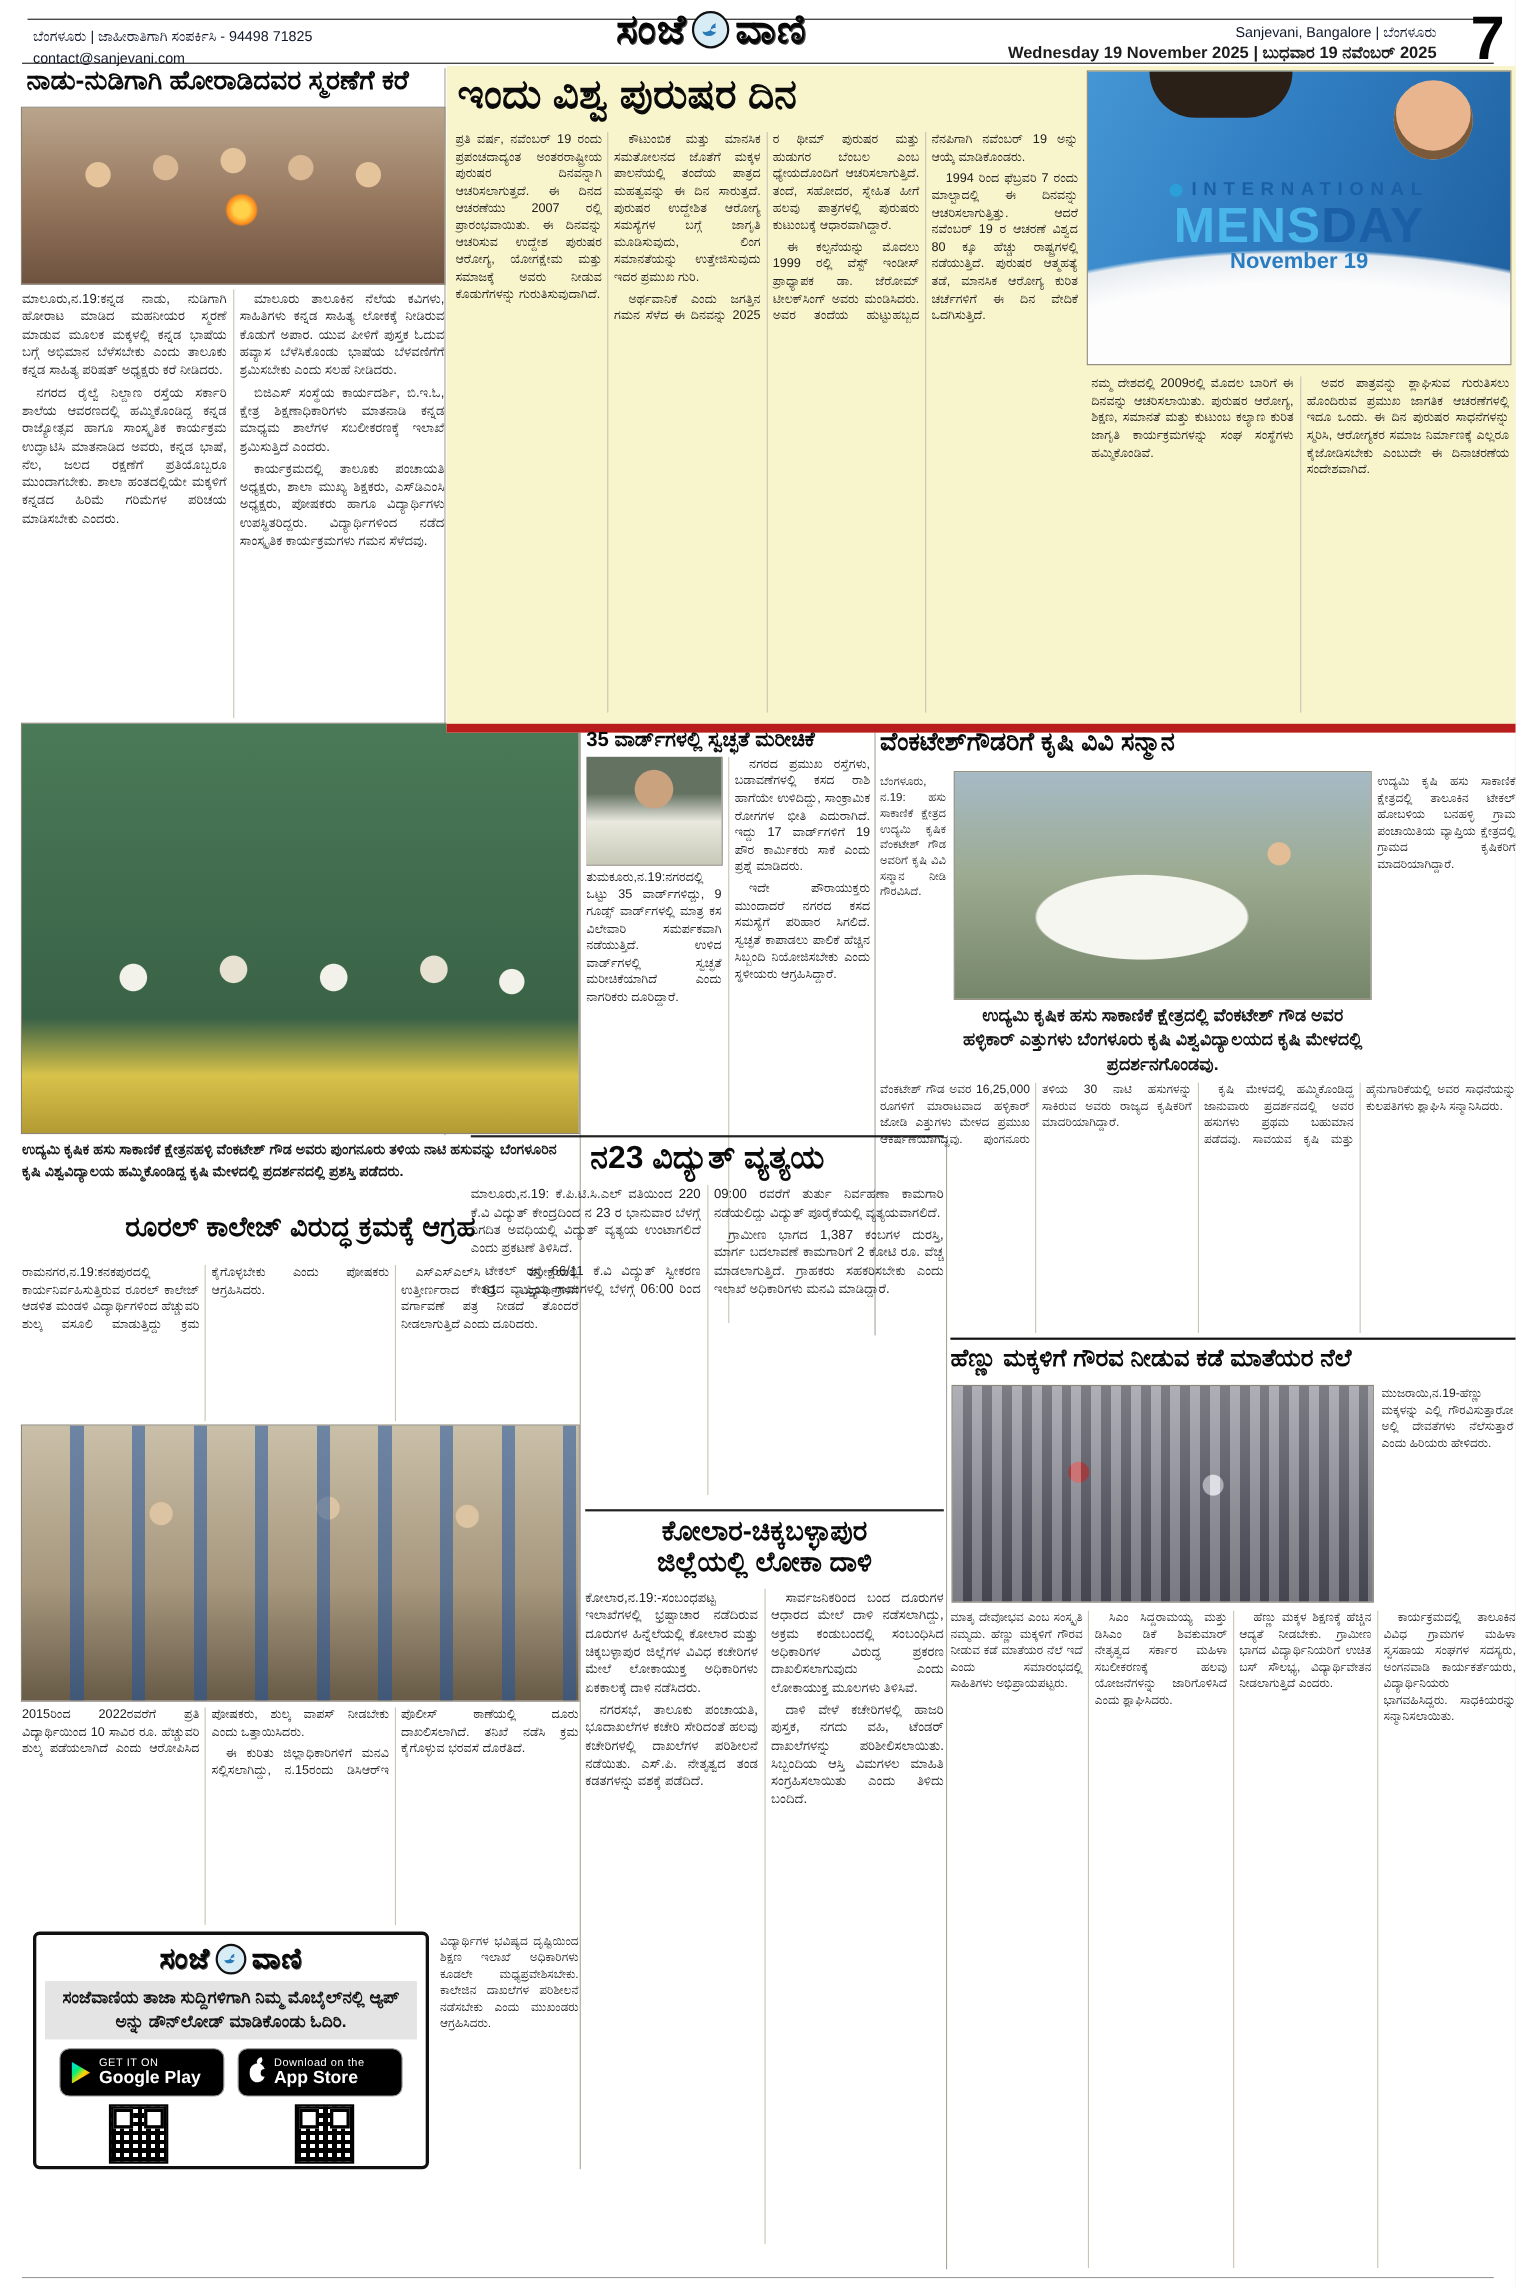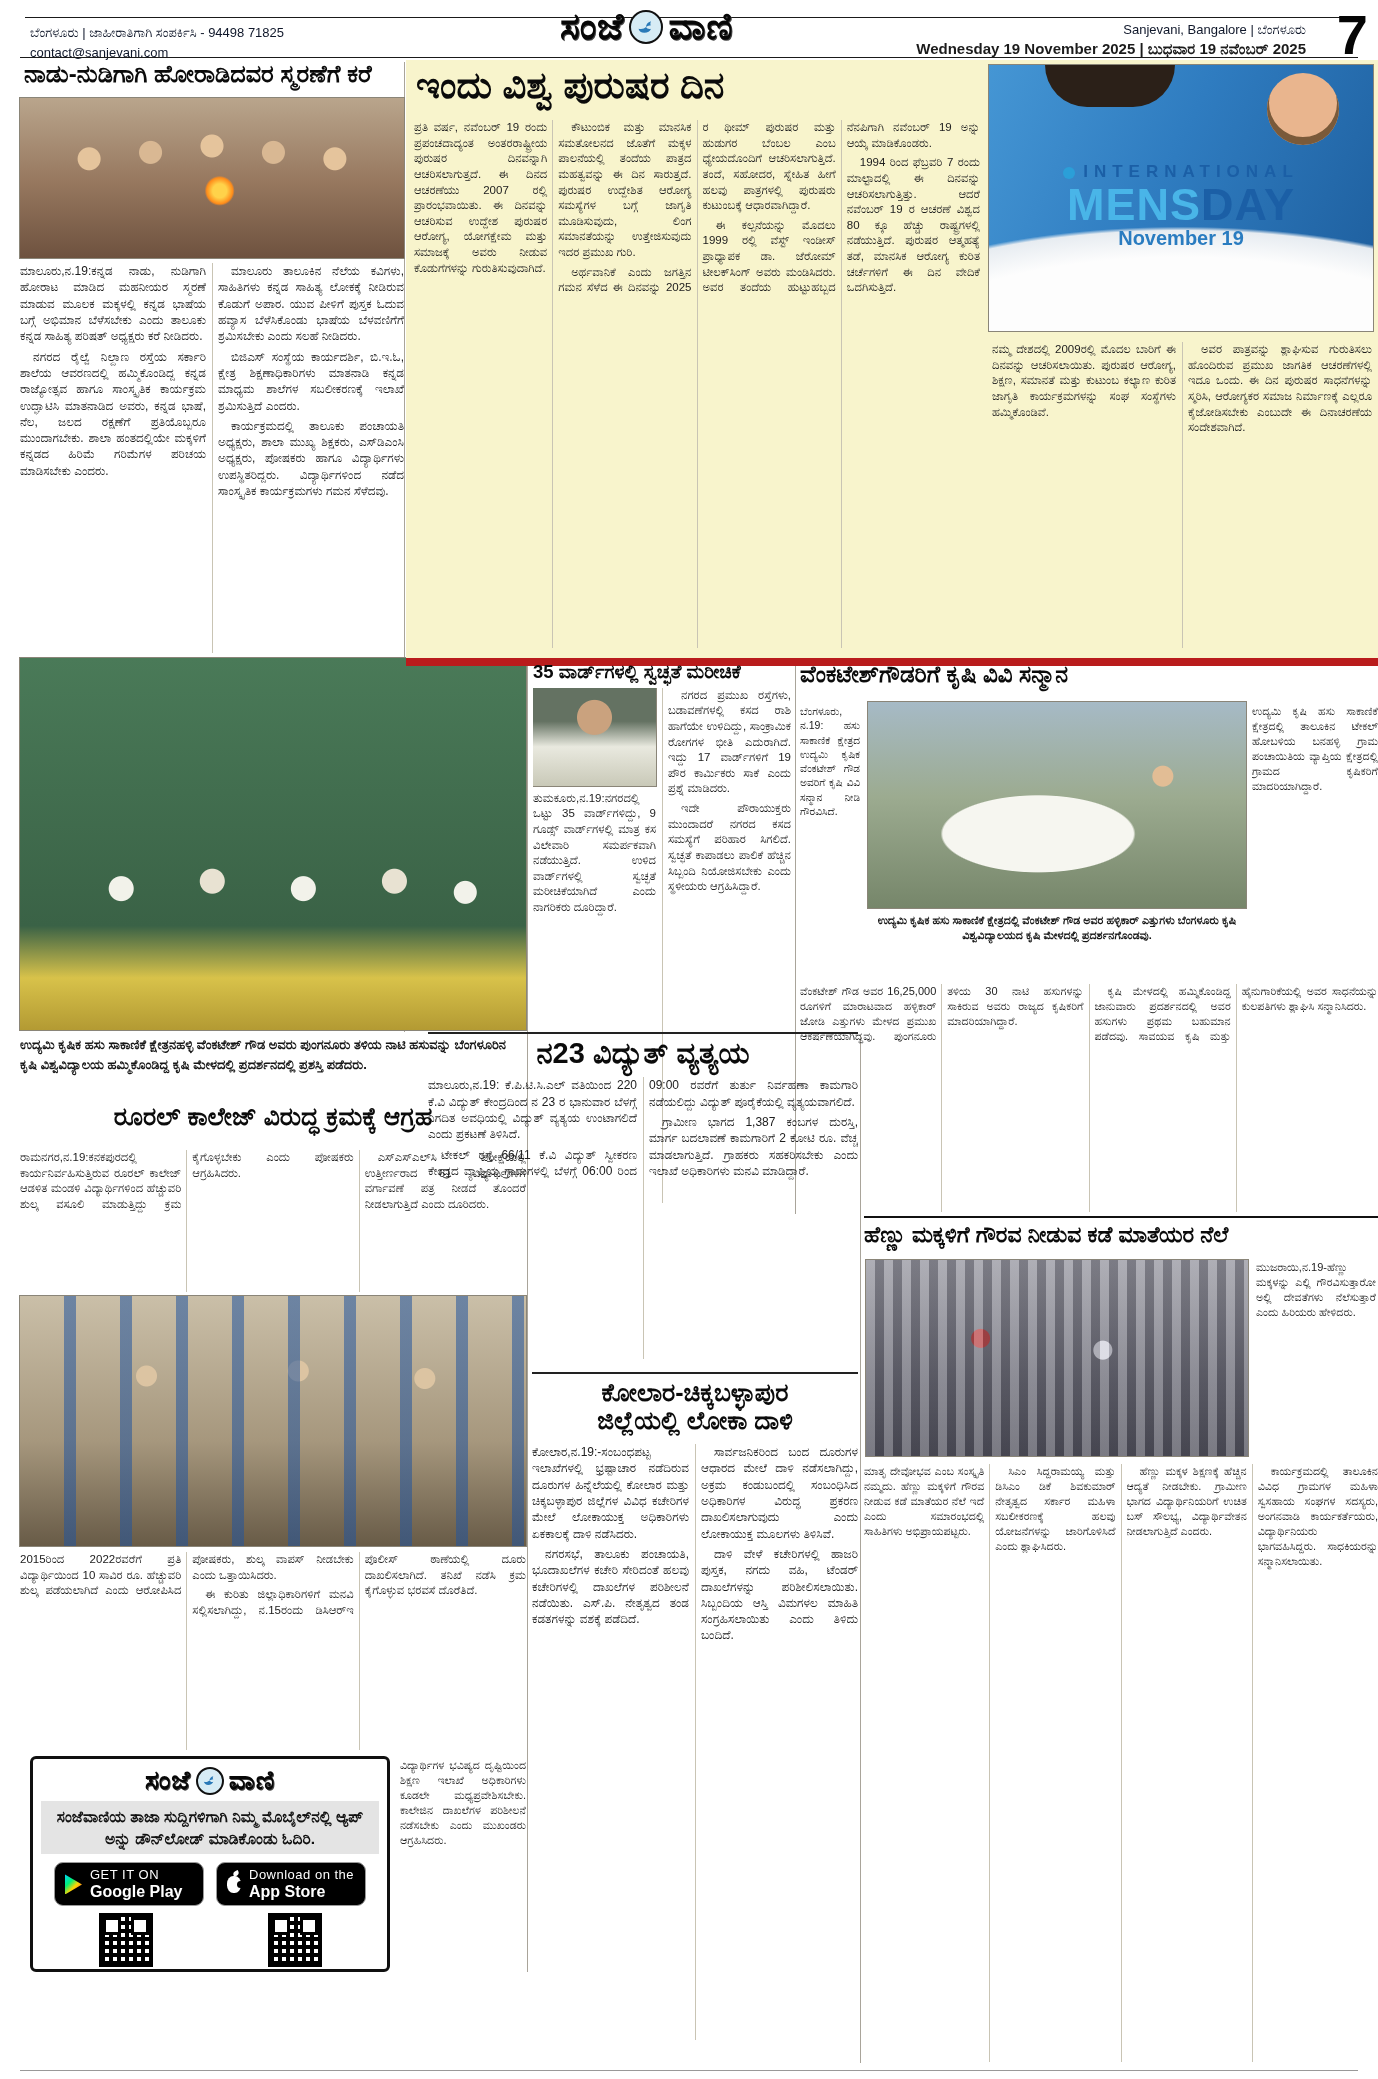--- a/index.html
+++ b/index.html
@@ -77,36 +77,36 @@
   .men-l3{font-size:20px;font-weight:700;color:#2a7cc0;}
   
   .adbox{border:3px solid #101010;border-radius:6px;background:#fff;padding:6px 8px;box-sizing:border-box;}
   .ad-logo-txt{font-size:26px;font-weight:900;color:#070707;text-shadow:1px 1px 0 #444;letter-spacing:1px;}
   .ad-band{background:#e4e4e4;margin-top:5px;padding:5px 6px;font-size:15.5px;font-weight:800;
      text-align:center;line-height:1.4;color:#111;}
   .badges{display:flex;justify-content:center;gap:12px;margin-top:8px;}
   .badge{width:150px;height:44px;background:#000;border:1px solid #9a9a9a;border-radius:9px;
      display:flex;align-items:center;gap:8px;padding:0 10px;box-sizing:border-box;color:#fff;}
   .badge .t{display:flex;flex-direction:column;line-height:1.1;}
-  .badge .t .small{font-size:13px;letter-spacing:0.5px;}
+  .badge .t .small{font-size:10px;letter-spacing:0.5px;}
   .badge .t .big{font-size:16px;font-weight:700;}
   .gp-tri{width:17px;height:20px;clip-path:polygon(0 0,100% 50%,0 100%);
      background:linear-gradient(135deg,#00d4ff 0%,#00f076 35%,#ffd500 60%,#ff3a44 100%);}
   .apple{position:relative;width:14px;height:17px;background:#fff;border-radius:45%;}
   .apple::before{content:'';position:absolute;top:-5px;left:6px;width:6px;height:5px;background:#fff;
      border-radius:70% 0;transform:rotate(-25deg);}
   .apple::after{content:'';position:absolute;top:5px;right:-3px;width:7px;height:7px;background:#000;border-radius:50%;}
   .qrs{display:flex;justify-content:space-around;margin-top:7px;}
   .qr{position:relative;width:50px;height:50px;border:2px solid #000;background:
      repeating-linear-gradient(0deg,#000 0 4px,rgba(0,0,0,0) 4px 8px),
      repeating-linear-gradient(90deg,#000 0 4px,#fff 4px 8px);}
   .qr::before,.qr::after{content:'';position:absolute;width:12px;height:12px;background:#fff;border:3px solid #000;top:2px;}
   .qr::before{left:2px;} .qr::after{right:2px;}
   .caption{font-weight:700;font-size:13px;line-height:1.5;color:#151515;}
-  .cap-sm{font-weight:700;font-size:11px;line-height:1.4;text-align:center;color:#151515;}
+  .cap-sm{font-weight:700;font-size:16px;line-height:1.4;text-align:center;color:#151515;}
 </style>
 </head>
 <body>
 
 <div id="page">
 
   <div class="abs rule" style="left:25px;right:20px;top:17px;"></div>
   <div class="abs hdr-small" style="left:30px;top:23px;">
     <div>ಬೆಂಗಳೂರು  |  ಜಾಹೀರಾತಿಗಾಗಿ ಸಂಪರ್ಕಿಸಿ - 94498 71825</div>
     <div>contact@sanjevani.com</div>

